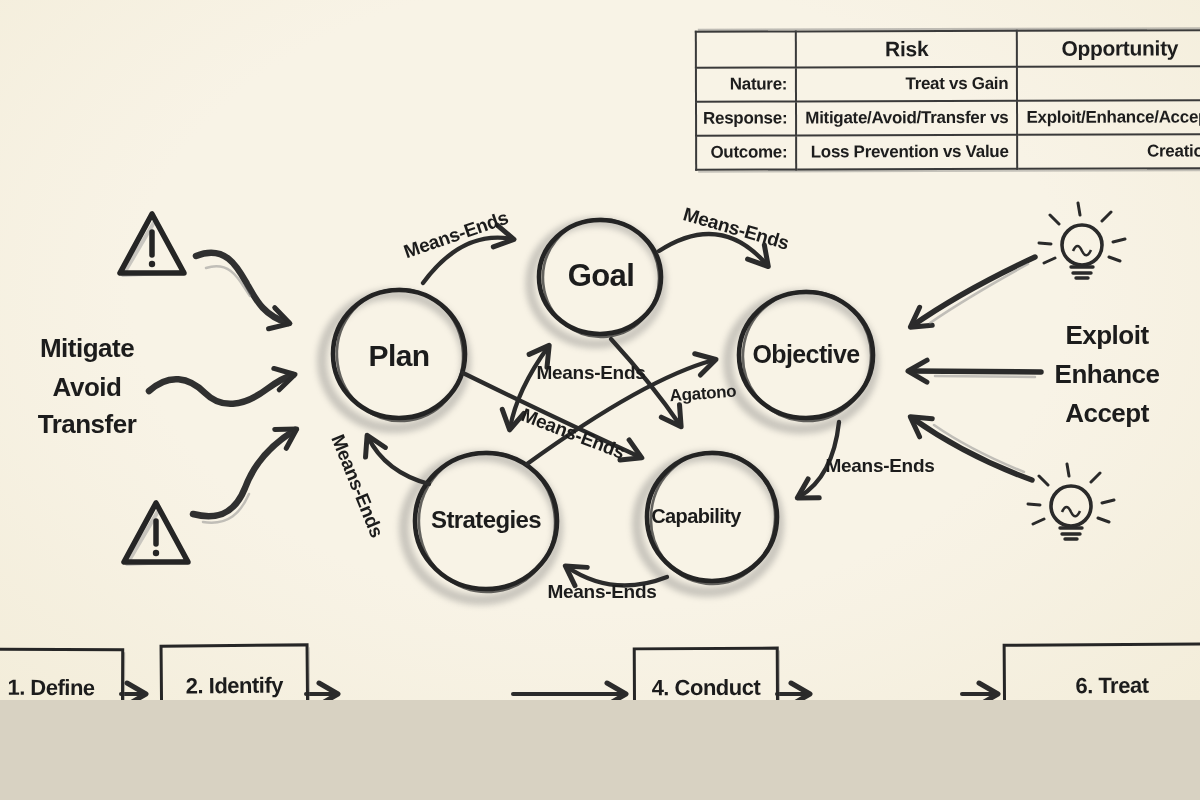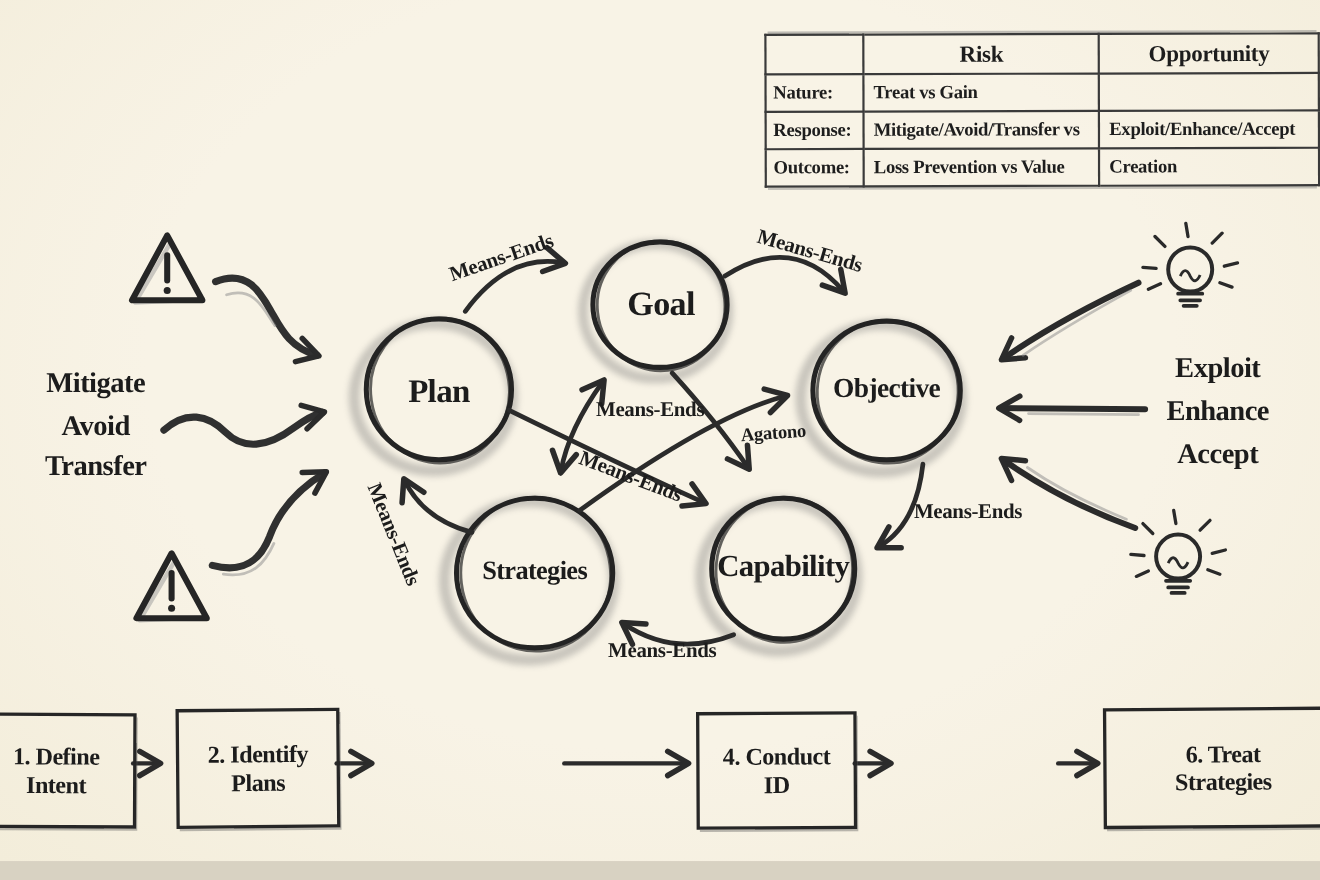--- a/index.html
+++ b/index.html
@@ -1,30 +1,30 @@
 <!DOCTYPE html>
 <html><head>
 <meta charset="utf-8">
 <style>
   html,body{margin:0;padding:0;background:#d8d2c2;}
   .canvas{
-    position:relative;width:1200px;height:783px;overflow:hidden;
+    position:relative;width:1200px;height:700px;overflow:hidden;
     background:radial-gradient(ellipse at 50% 42%, #f8f3e6 55%, #f3edda 100%);
-    font-family:Liberation Serif, serif;color:#1d1d1d;
+    font-family:Liberation Sans, sans-serif;color:#1d1d1d;
   }
   .sketch{position:absolute;left:0;top:0;}
   .lbl{position:absolute;transform:translate(-50%,-50%);white-space:nowrap;font-weight:600;color:#1c1c1c;}
   .n{letter-spacing:-0.6px;}
   .e{font-size:19px;font-weight:700;letter-spacing:-0.3px;}
   .side{font-size:26px;font-weight:600;letter-spacing:-0.5px;}
   
   .cmp{position:absolute;left:695px;top:30px;border-collapse:collapse;transform:rotate(-0.15deg);
        box-shadow:0 -5px 0 -3px rgba(120,120,120,.45), 0 5px 0 -3px rgba(120,120,120,.4);}
   .cmp td,.cmp th{border:2px solid #3a3a3a;padding:0 8px;white-space:nowrap;overflow:hidden;
-       font-size:17px;font-weight:600;height:32px;text-align:left;vertical-align:middle;letter-spacing:-0.3px;}
+       font-size:17px;font-weight:600;height:32px;text-align:right;vertical-align:middle;letter-spacing:-0.3px;}
   .cmp th{font-size:21px;font-weight:700;text-align:center;height:34px;}
   .cmp .rowlab{padding-left:6px;}
   
   .step{position:absolute;border:3.2px solid #262626;display:flex;align-items:center;justify-content:center;
         box-shadow:2px 3px 0 -1px rgba(90,90,90,.4);}
   .step-label{font-size:22px;font-weight:600;letter-spacing:-0.5px;text-align:center;
         white-space:pre-line;line-height:1.15;color:#1c1c1c;}
 </style>
 </head>
 <body>
@@ -152,21 +152,21 @@
       <td>Loss Prevention vs Value</td>
       <td>Creation</td>
     </tr>
   </tbody>
     </table>
 
   <div class="lbl n" style="left:399px;top:356px;font-size:30px">Plan</div>
   <div class="lbl n" style="left:601px;top:276px;font-size:31px">Goal</div>
   <div class="lbl n" style="left:806px;top:354px;font-size:25px">Objective</div>
   <div class="lbl n" style="left:486px;top:520px;font-size:24px">Strategies</div>
-  <div class="lbl n" style="left:712px;top:516px;font-size:28px">Capability</div>
+  <div class="lbl n" style="left:696px;top:516px;font-size:20px">Capability</div>
 
   <div class="lbl e" style="left:456px;top:235px;transform:translate(-50%,-50%) rotate(-19deg)">Means-Ends</div>
   <div class="lbl e" style="left:736px;top:229px;transform:translate(-50%,-50%) rotate(16deg)">Means-Ends</div>
   <div class="lbl e" style="left:591px;top:373px">Means-Ends</div>
   <div class="lbl e" style="left:573px;top:434px;transform:translate(-50%,-50%) rotate(21deg)">Means-Ends</div>
   <div class="lbl e" style="left:703px;top:394px;font-size:17px;transform:translate(-50%,-50%) rotate(-4deg)">Agatono</div>
   <div class="lbl e" style="left:880px;top:466px">Means-Ends</div>
   <div class="lbl e" style="left:602px;top:592px">Means-Ends</div>
   <div class="lbl e" style="left:357px;top:486px;transform:translate(-50%,-50%) rotate(68deg)">Means-Ends</div>
 

